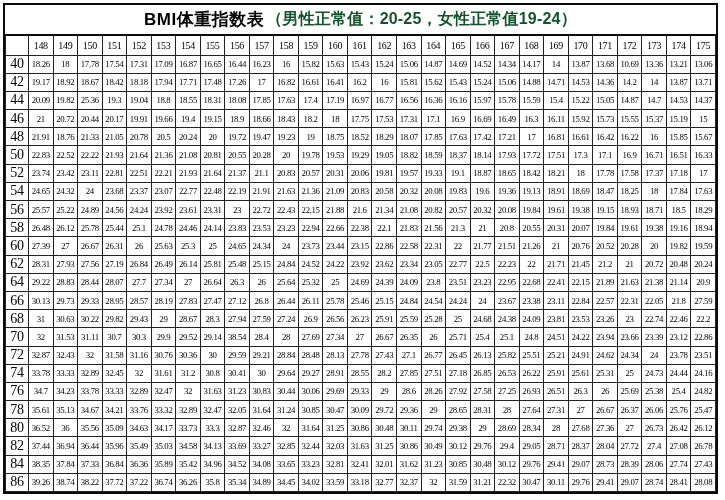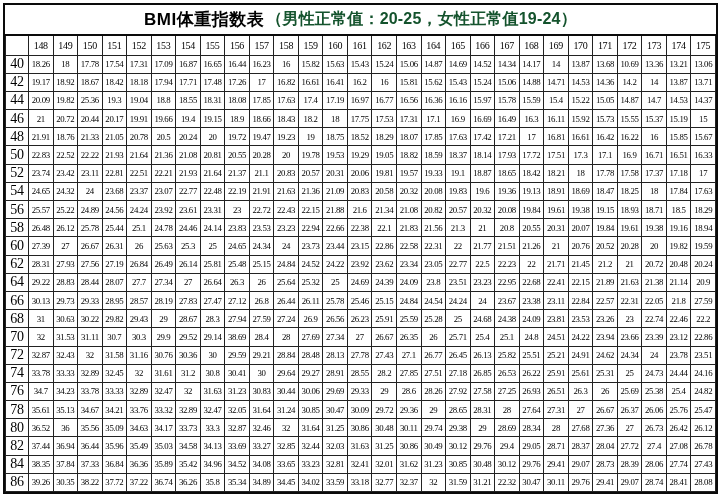--- a/index.html
+++ b/index.html
@@ -531,21 +531,21 @@
         <tr>
           <td class="wcell">70</td>
           <td class="vcell">32</td>
           <td class="vcell">31.53</td>
           <td class="vcell">31.11</td>
           <td class="vcell">30.7</td>
           <td class="vcell">30.3</td>
           <td class="vcell">29.9</td>
           <td class="vcell">29.52</td>
           <td class="vcell">29.14</td>
-          <td class="vcell">38.69</td>
+          <td class="vcell">38.54</td>
           <td class="vcell">28.4</td>
           <td class="vcell">28</td>
           <td class="vcell">27.69</td>
           <td class="vcell">27.34</td>
           <td class="vcell">27</td>
           <td class="vcell">26.67</td>
           <td class="vcell">26.35</td>
           <td class="vcell">26</td>
           <td class="vcell">25.71</td>
           <td class="vcell">25.4</td>
@@ -772,21 +772,21 @@
           <td class="vcell">29.07</td>
           <td class="vcell">28.73</td>
           <td class="vcell">28.39</td>
           <td class="vcell">28.06</td>
           <td class="vcell">27.74</td>
           <td class="vcell">27.43</td>
         </tr>
         <tr>
           <td class="wcell">86</td>
           <td class="vcell">39.26</td>
-          <td class="vcell">30.35</td>
+          <td class="vcell">38.74</td>
           <td class="vcell">38.22</td>
           <td class="vcell">37.72</td>
           <td class="vcell">37.22</td>
           <td class="vcell">36.74</td>
           <td class="vcell">36.26</td>
           <td class="vcell">35.8</td>
           <td class="vcell">35.34</td>
           <td class="vcell">34.89</td>
           <td class="vcell">34.45</td>
           <td class="vcell">34.02</td>

